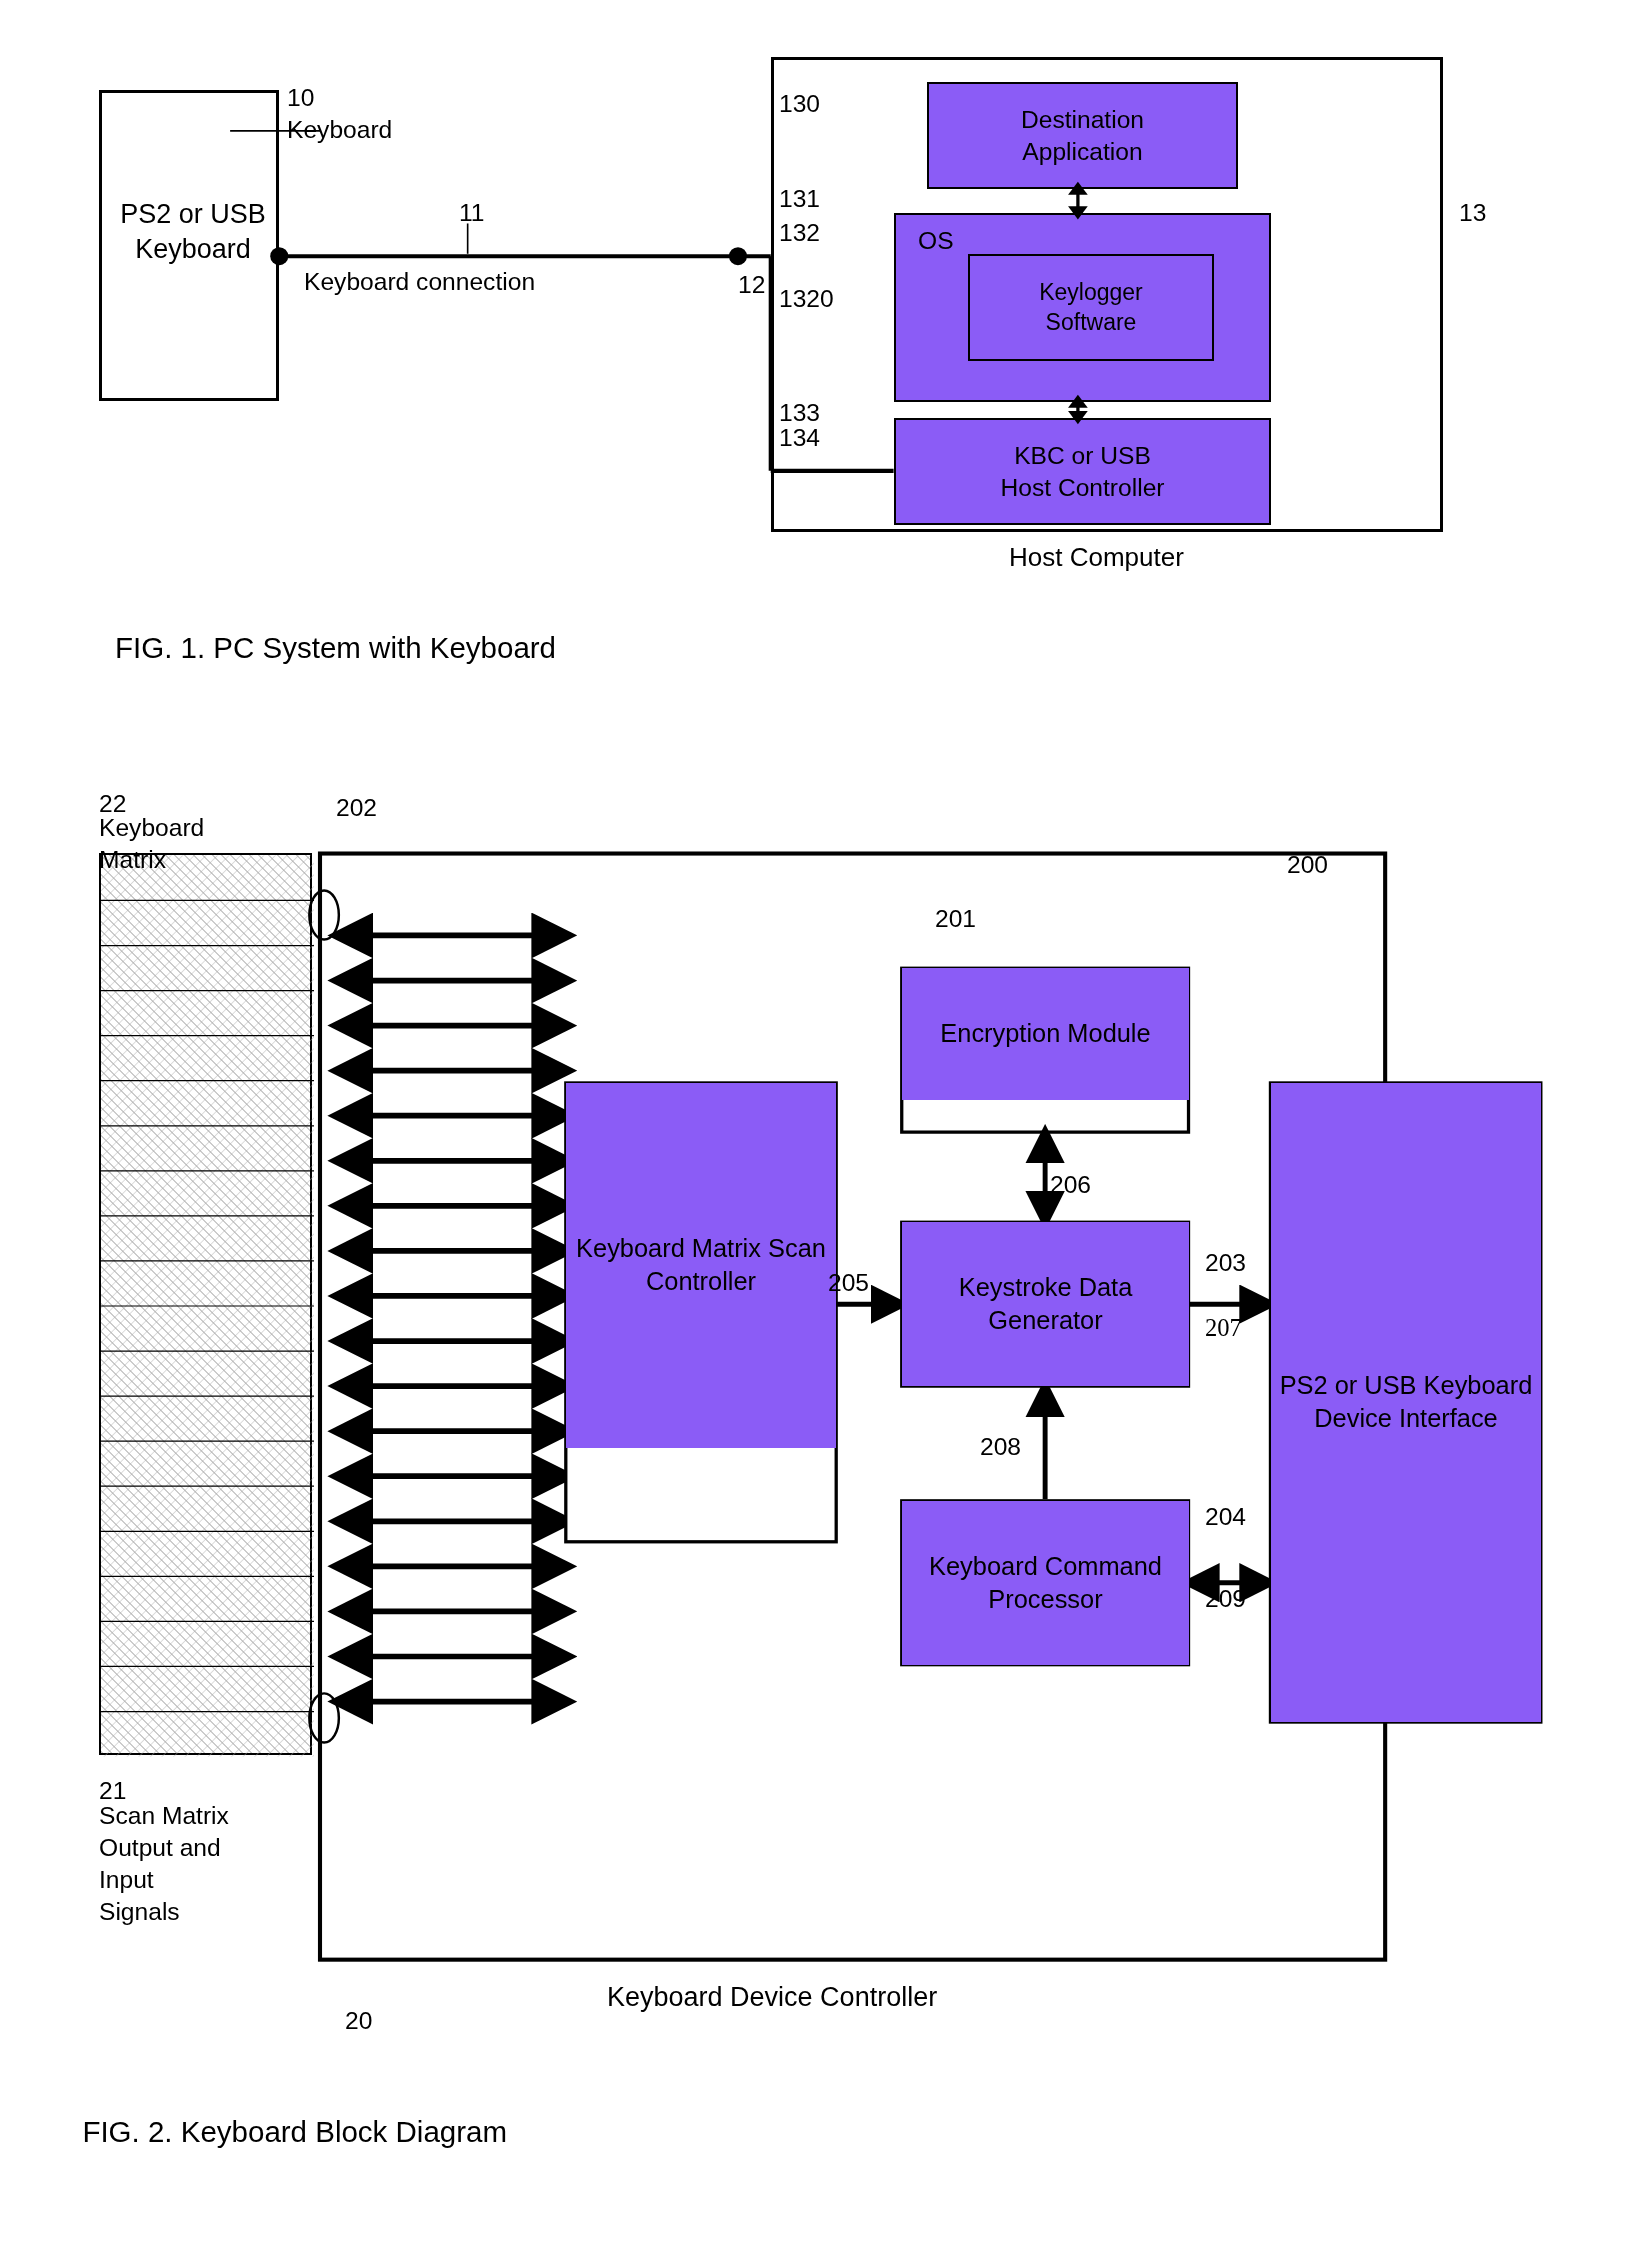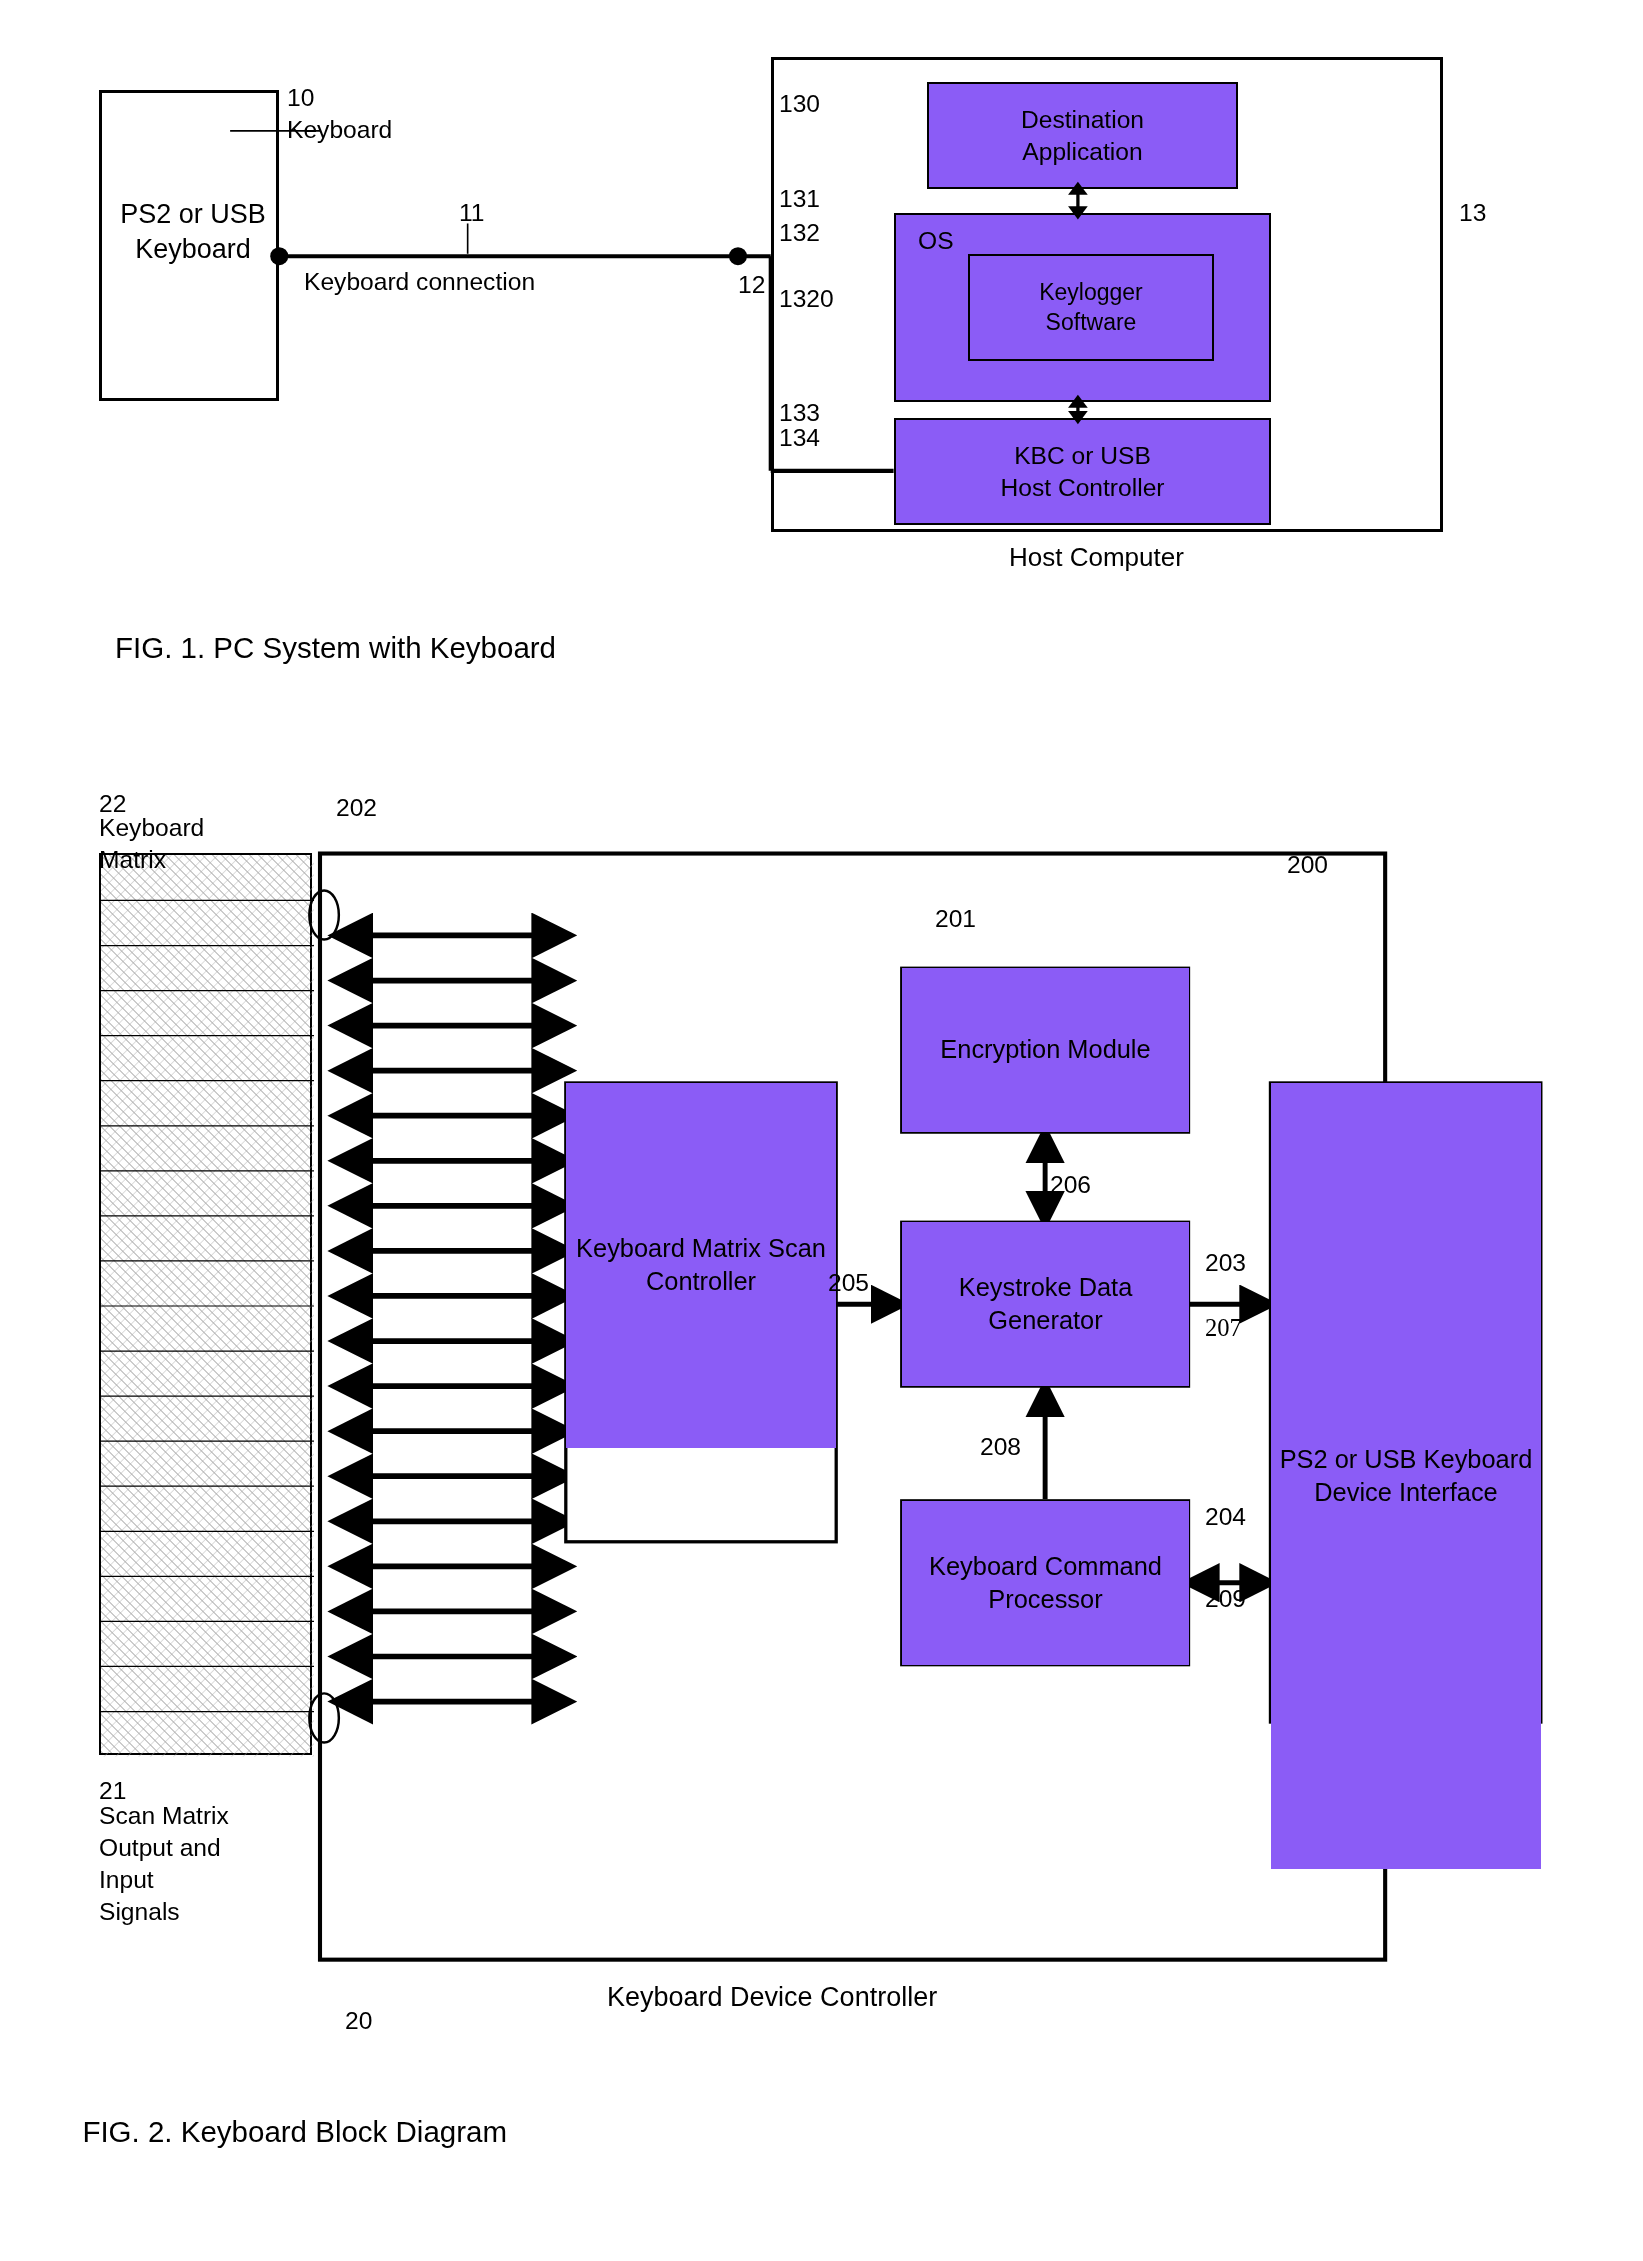--- a/index.html
+++ b/index.html
@@ -263,38 +263,38 @@
 
   </svg>
 
   <div class="box" style="left:500px; top:369px; width:270px; height:365px; border:none; font-size:25.4px;">
     <span>Keyboard
 Matrix
 Scan
 Controller</span>
   </div>
 
-  <div class="box" style="left:836px; top:254px; width:287px; height:164px; border:none; font-size:25.4px;">
+  <div class="box" style="left:836px; top:254px; width:287px; height:132px; border:none; font-size:25.4px;">
     <span>Encryption
 Module</span>
   </div>
 
   <div class="box" style="left:836px; top:508px; width:287px; height:164px; border:none; font-size:25.4px;">
     <span>Keystroke
 Data
 Generator</span>
   </div>
 
   <div class="box" style="left:836px; top:787px; width:287px; height:164px; border:none; font-size:25.4px;">
     <span>Keyboard
 Command
 Processor</span>
   </div>
 
-  <div class="box" style="left:1205px; top:369px; width:270px; height:786px; border:none; font-size:25.4px;">
+  <div class="box" style="left:1205px; top:369px; width:270px; height:639px; border:none; font-size:25.4px;">
     <span>PS2 or USB
 Keyboard
 Device
 Interface</span>
   </div>
 
   <div class="lbl" style="left:270px; top:78px;">202</div>
   <div class="lbl" style="left:869px; top:189px;">201</div>
   <div class="lbl" style="left:1221px; top:135px;">200</div>
 

